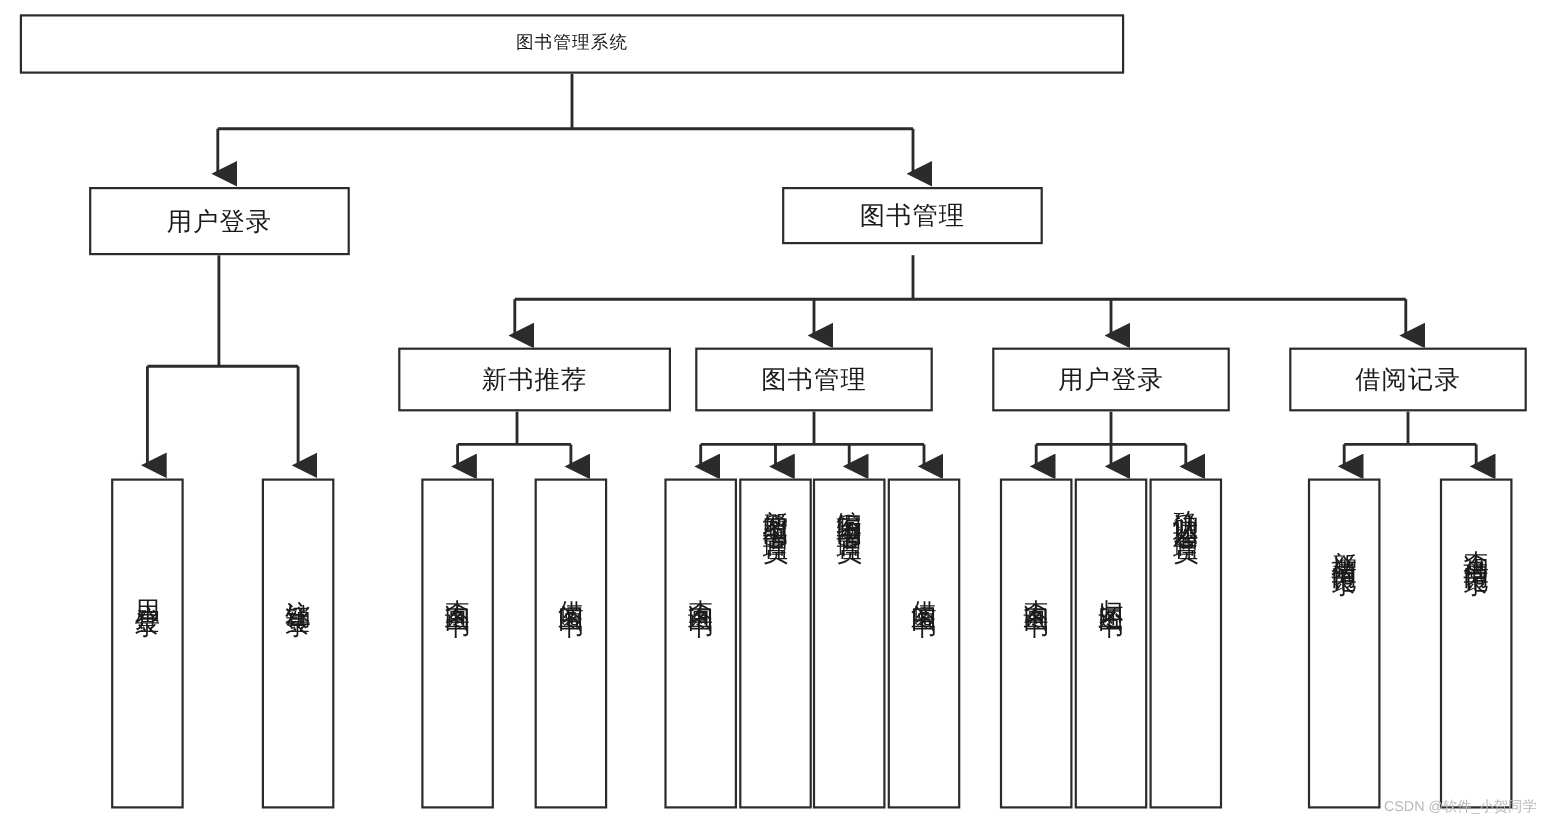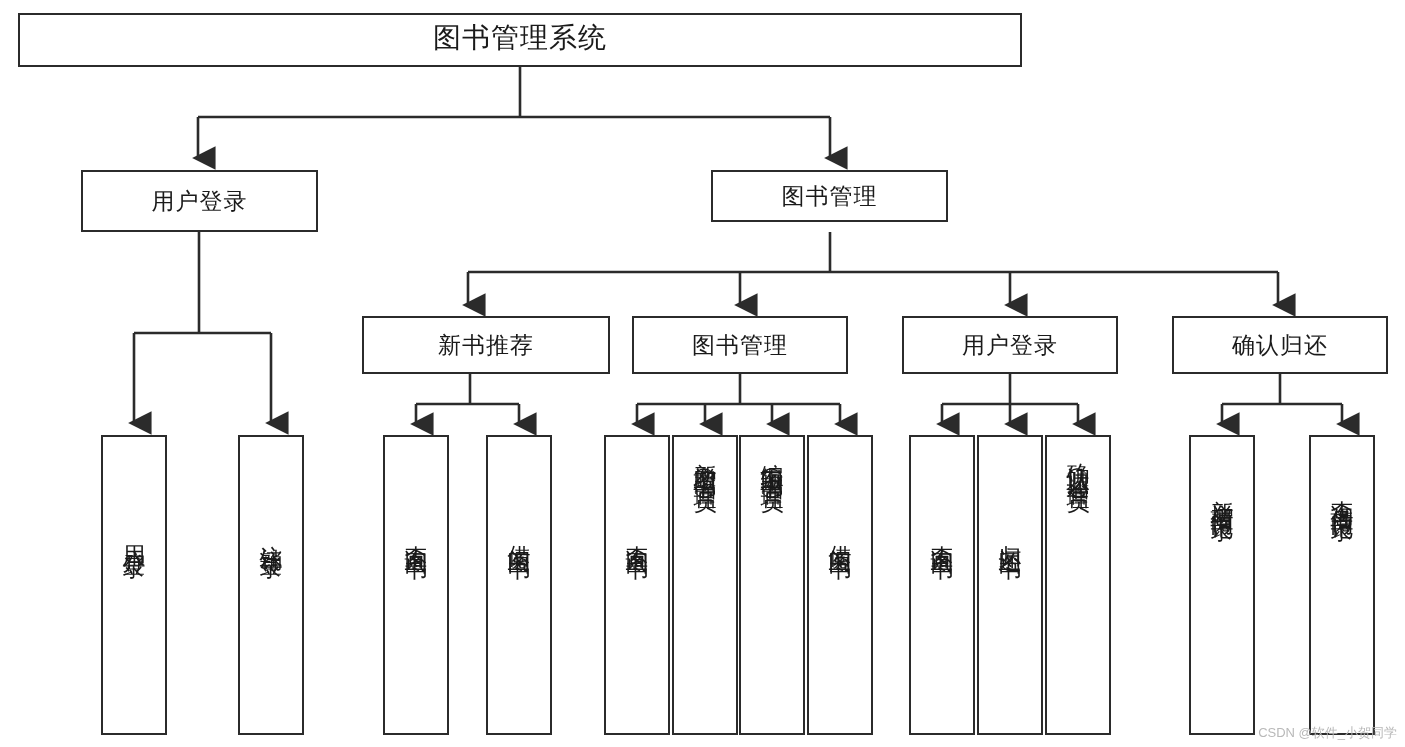--- a/index.html
+++ b/index.html
@@ -39,22 +39,21 @@
   .node .label {
     color: #1a1a1a;
     letter-spacing: 1px;
     white-space: nowrap;
     line-height: 1.08;
   }
   .node.horiz .label {
     font-size: 23px;
   }
   .node.root .label {
-    font-size: 28px;
-    font-family: Liberation Mono, monospace;
+    font-size: 16px;
   }
   .node.vert {
     align-items: flex-start;
     justify-content: center;
     padding-top: 10px;
   }
   .node.vert .label {
     writing-mode: vertical-rl;
     text-orientation: upright;
     font-size: 23px;
@@ -143,21 +142,21 @@
   <div class="node horiz" style="left:362px; top:316px; width:248px; height:58px;">
     <span class="label">新书推荐</span>
   </div>
   <div class="node horiz" style="left:632px; top:316px; width:216px; height:58px;">
     <span class="label">图书管理</span>
   </div>
   <div class="node horiz" style="left:902px; top:316px; width:216px; height:58px;">
     <span class="label">用户登录</span>
   </div>
   <div class="node horiz" style="left:1172px; top:316px; width:216px; height:58px;">
-    <span class="label">确认归还</span>
+    <span class="label">借阅记录</span>
   </div>
 
   <div class="node vert" style="left:101px; top:435px; width:66px; height:300px; padding-top:90px;">
     <span class="label">用户登录</span>
   </div>
   <div class="node vert" style="left:238px; top:435px; width:66px; height:300px; padding-top:90px;">
     <span class="label">注销登录</span>
   </div>
 
   <div class="node vert" style="left:383px; top:435px; width:66px; height:300px; padding-top:90px;">

